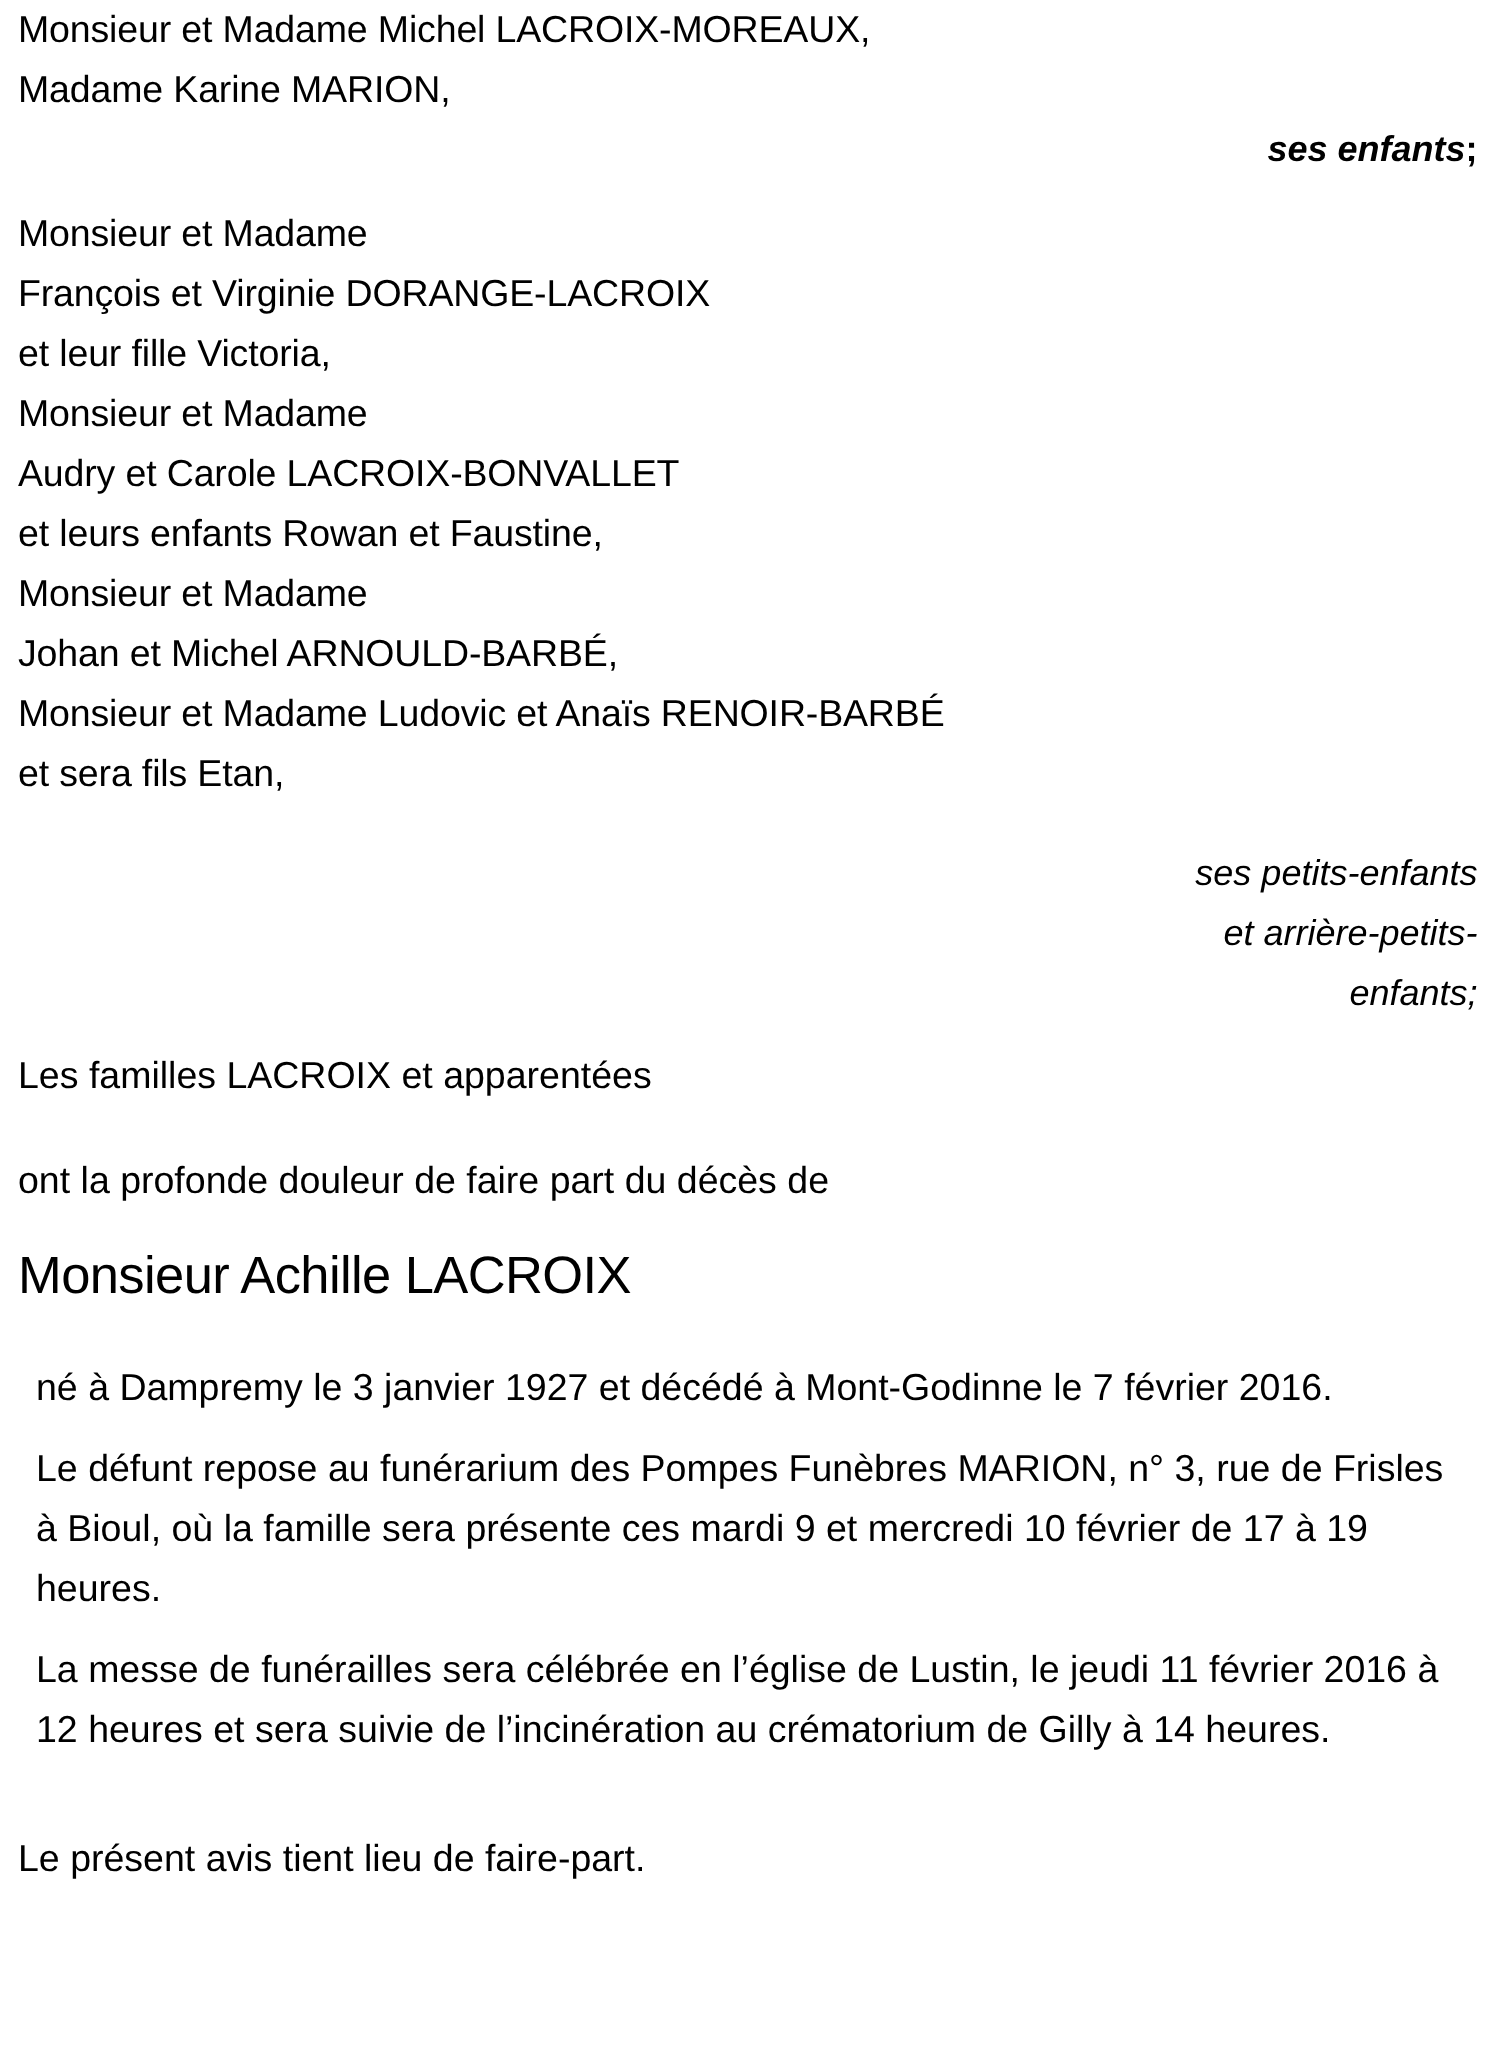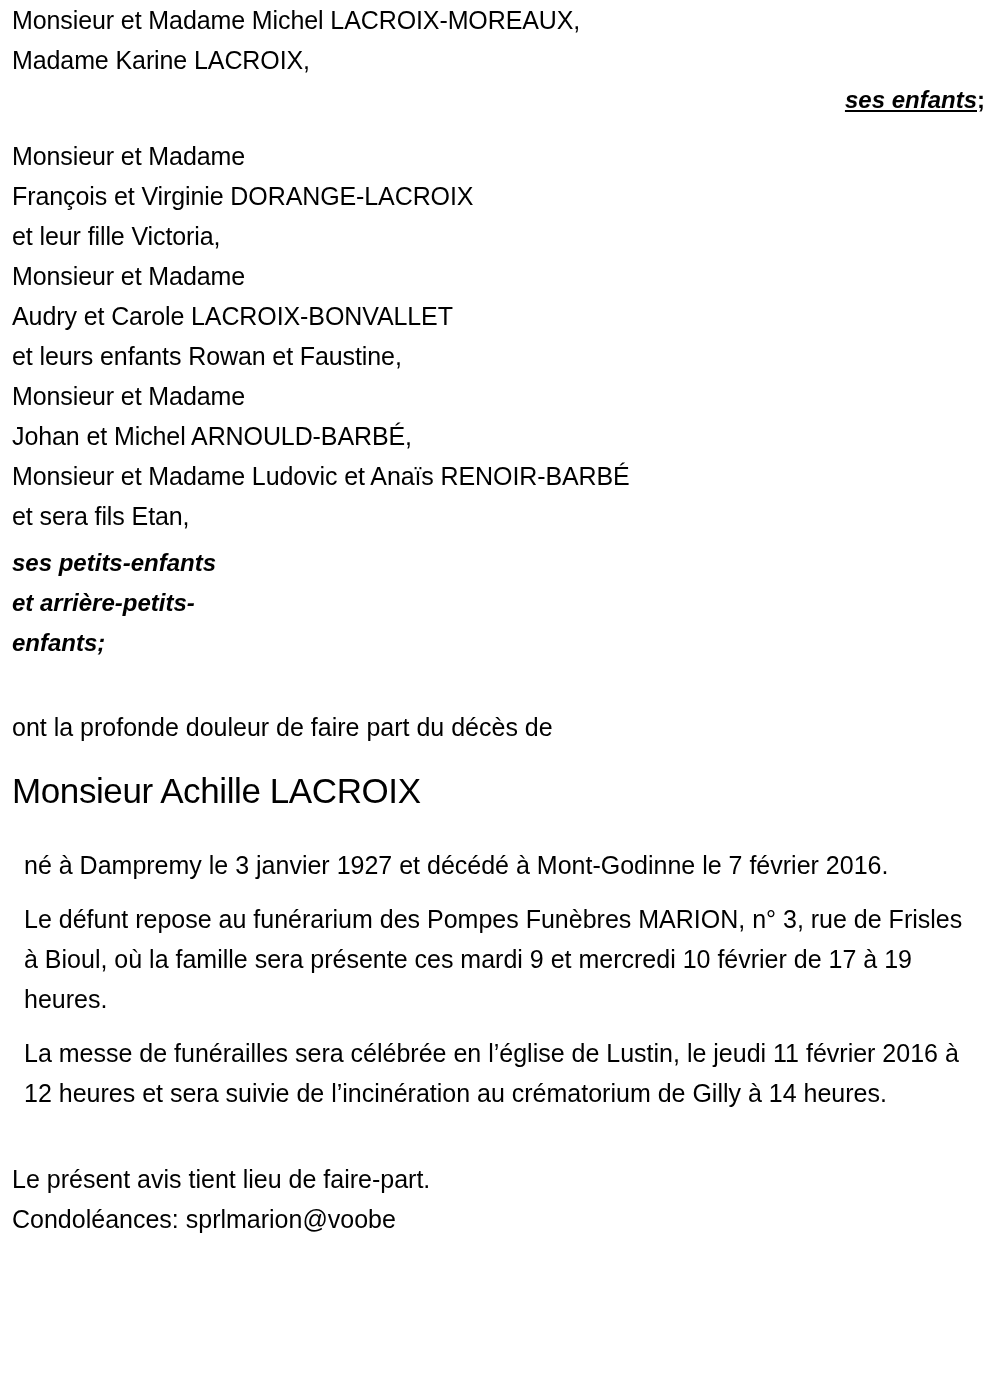--- a/index.html
+++ b/index.html
@@ -38,32 +38,33 @@
   }
 
   
   .relation {
     text-align: right;
     font-size: 24px;
     font-weight: bold;
     font-style: italic;
     line-height: 40px;
     padding-right: 3px;
-    text-decoration: underline;
   }
   .relation .semi {
     font-style: normal;
     font-weight: bold;
   }
   .relation-multi {
+    text-align: right;
     font-size: 24px;
-    font-weight: bold;
+    font-weight: normal;
     font-style: italic;
     line-height: 40px;
     padding-right: 3px;
+    margin-top: 20px;
   }
   .relation-multi .rline {
     display: block;
   }
 
   
   .gap-7 { height: 7px; }
   .gap-14 { height: 14px; }
   .gap-16 { height: 16px; }
   .gap-20 { height: 20px; }
@@ -107,21 +108,21 @@
     white-space: nowrap;
   }
 </style>
 </head>
 <body>
 
 <div class="page">
 
   <div class="kin-block">
     <div class="kin-line">Monsieur et Madame Michel LACROIX-MOREAUX,</div>
-    <div class="kin-line">Madame Karine LACROIX,</div>
+    <div class="kin-line">Madame Karine MARION,</div>
   </div>
 
   <div class="relation"><span>ses enfants</span><span class="semi">;</span></div>
 
   <div class="gap-16"></div>
 
   <div class="kin-block">
     <div class="kin-line">Monsieur et Madame</div>
     <div class="kin-line">François et Virginie DORANGE-LACROIX</div>
     <div class="kin-line">et leur fille Victoria,</div>
@@ -137,33 +138,33 @@
   <div class="gap-7"></div>
 
   <div class="relation-multi">
     <span class="rline">ses petits-enfants</span>
     <span class="rline">et arrière-petits-</span>
     <span class="rline"><span>enfants</span><span class="semi">;</span></span>
   </div>
 
   <div class="gap-14"></div>
 
+  <div class="statement">Les familles LACROIX et apparentées</div>
 
   <div class="gap-30"></div>
 
   <div class="statement">ont la profonde douleur de faire part du décès de</div>
 
   <div class="gap-22"></div>
 
   <h1 class="deceased-name">Monsieur Achille LACROIX</h1>
 
   <div class="gap-20"></div>
 
   <p class="body-par">né à Dampremy le 3 janvier 1927 et décédé à Mont-Godinne le 7 février 2016.</p>
   <p class="body-par">Le défunt repose au funérarium des Pompes Funèbres MARION, n° 3, rue de Frisles à Bioul, où la famille sera présente ces mardi 9 et mercredi 10 février de 17 à 19 heures.</p>
   <p class="body-par">La messe de funérailles sera célébrée en l’église de Lustin, le jeudi 11 février 2016 à 12 heures et sera suivie de l’incinération au crématorium de Gilly à 14 heures.</p>
 
   <div class="gap-34"></div>
 
   <div class="closing-line">Le présent avis tient lieu de faire-part.</div>
-  <div class="closing-line">Condoléances: sprlmarion@voobe</div>
 
 </div>
 
 </body></html>

